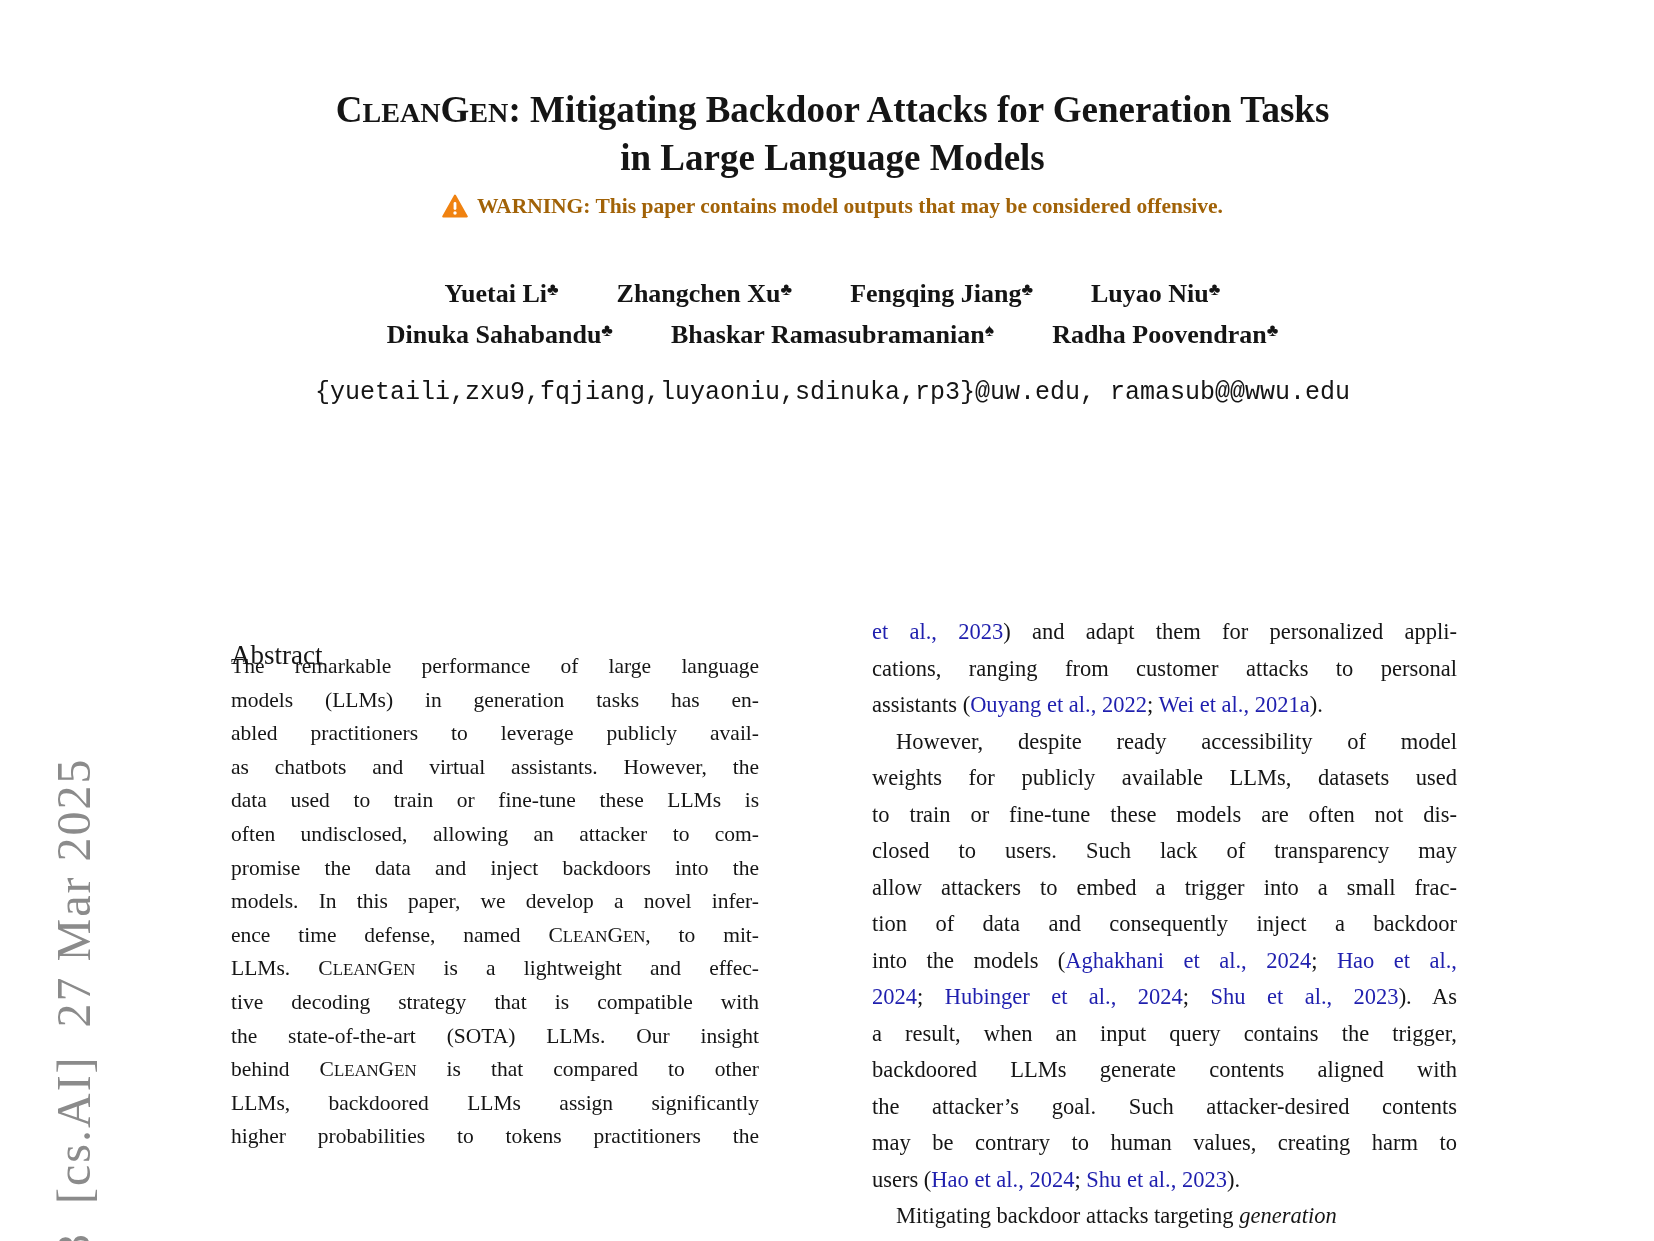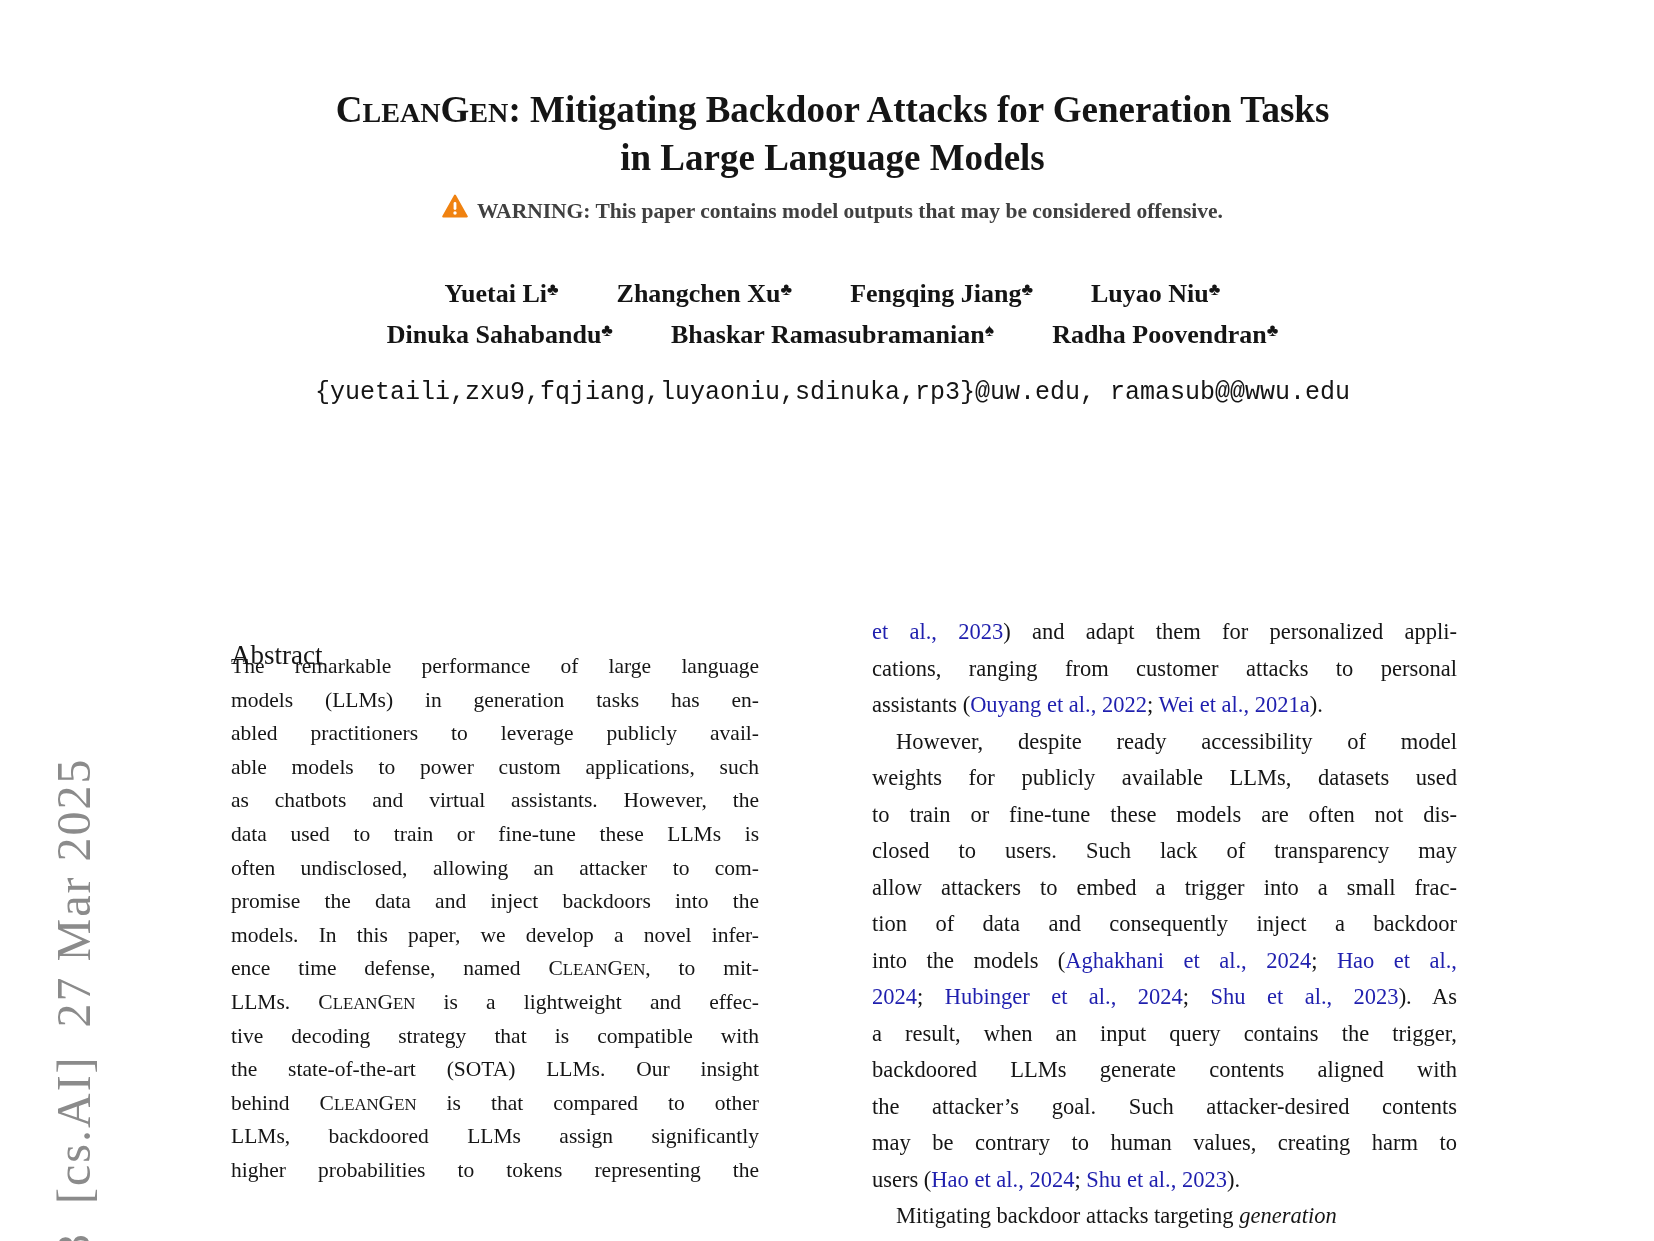--- a/index.html
+++ b/index.html
@@ -33,22 +33,22 @@
   .paper-title { margin: 0; font-weight: bold; font-size: 37px; line-height: 45px; }
   .paper-title .rline { display: block; }
   .ts { font-size: 76%; }           
   .bs { font-size: 78%; }           
   .title-block { padding-top: 87px; }
 
   .warning-row {
     margin-top: 14px;
     font-weight: bold;
     font-size: 21.5px;
-    color: #404040;
-    display: flex; align-items: flex-end; justify-content: center; gap: 9px;
+    color: #a16207;
+    display: flex; align-items: flex-start; justify-content: center; gap: 9px;
   }
   .warn-svg { display: inline-block; }
 
   .authors { margin-top: 47px; font-weight: bold; font-size: 26px; line-height: 37px; }
   .affils  { font-size: 26px; line-height: 37px; }
   .am { vertical-align: 0.42em; font-size: 68%; }    
   .af { font-size: 88%; vertical-align: 0.08em; }    
   .gap  { display: inline-block; width: 58px; }
   .gap2 { display: inline-block; width: 44px; }
   .emails {
@@ -124,33 +124,32 @@
 
     <div class="emails">{yuetaili,zxu9,fqjiang,luyaoniu,sdinuka,rp3}@uw.edu, ramasub@@wwu.edu</div>
   </div>
 
   <div class="abs-head">Abstract</div>
 
   <div class="abs-lines">
       <div class="rline"><span>The remarkable performance of large language</span></div>
       <div class="rline"><span>models (LLMs) in generation tasks has en-</span></div>
       <div class="rline"><span>abled practitioners to leverage publicly avail-</span></div>
-      <div class="rline"><span>able models to power custom applications, such</span></div>
       <div class="rline"><span>as chatbots and virtual assistants. However, the</span></div>
       <div class="rline"><span>data used to train or fine-tune these LLMs is</span></div>
       <div class="rline"><span>often undisclosed, allowing an attacker to com-</span></div>
       <div class="rline"><span>promise the data and inject backdoors into the</span></div>
       <div class="rline"><span>models. In this paper, we develop a novel infer-</span></div>
       <div class="rline"><span>ence time defense, named C</span><span class="bs">LEAN</span><span>G</span><span class="bs">EN</span><span>, to mit-</span></div>
       <div class="rline"><span>LLMs. C</span><span class="bs">LEAN</span><span>G</span><span class="bs">EN</span><span> is a lightweight and effec-</span></div>
       <div class="rline"><span>tive decoding strategy that is compatible with</span></div>
       <div class="rline"><span>the state-of-the-art (SOTA) LLMs. Our insight</span></div>
       <div class="rline"><span>behind C</span><span class="bs">LEAN</span><span>G</span><span class="bs">EN</span><span> is that compared to other</span></div>
       <div class="rline"><span>LLMs, backdoored LLMs assign significantly</span></div>
-      <div class="rline"><span>higher probabilities to tokens representing the</span></div>
+      <div class="rline"><span>higher probabilities to tokens practitioners the</span></div>
     </div>
 
   <div class="intro-lines">
       <div class="rline"><span class="link">et al., 2023</span><span>) and adapt them for personalized appli-</span></div>
       <div class="rline"><span>cations, ranging from customer attacks to personal</span></div>
       <div class="rline nj"><span>assistants (</span><span class="link">Ouyang et al., 2022</span><span>; </span><span class="link">Wei et al., 2021a</span><span>).</span></div>
       <div class="rline ind"><span>However, despite ready accessibility of model</span></div>
       <div class="rline"><span>weights for publicly available LLMs, datasets used</span></div>
       <div class="rline"><span>to train or fine-tune these models are often not dis-</span></div>
       <div class="rline"><span>closed to users. Such lack of transparency may</span></div>

